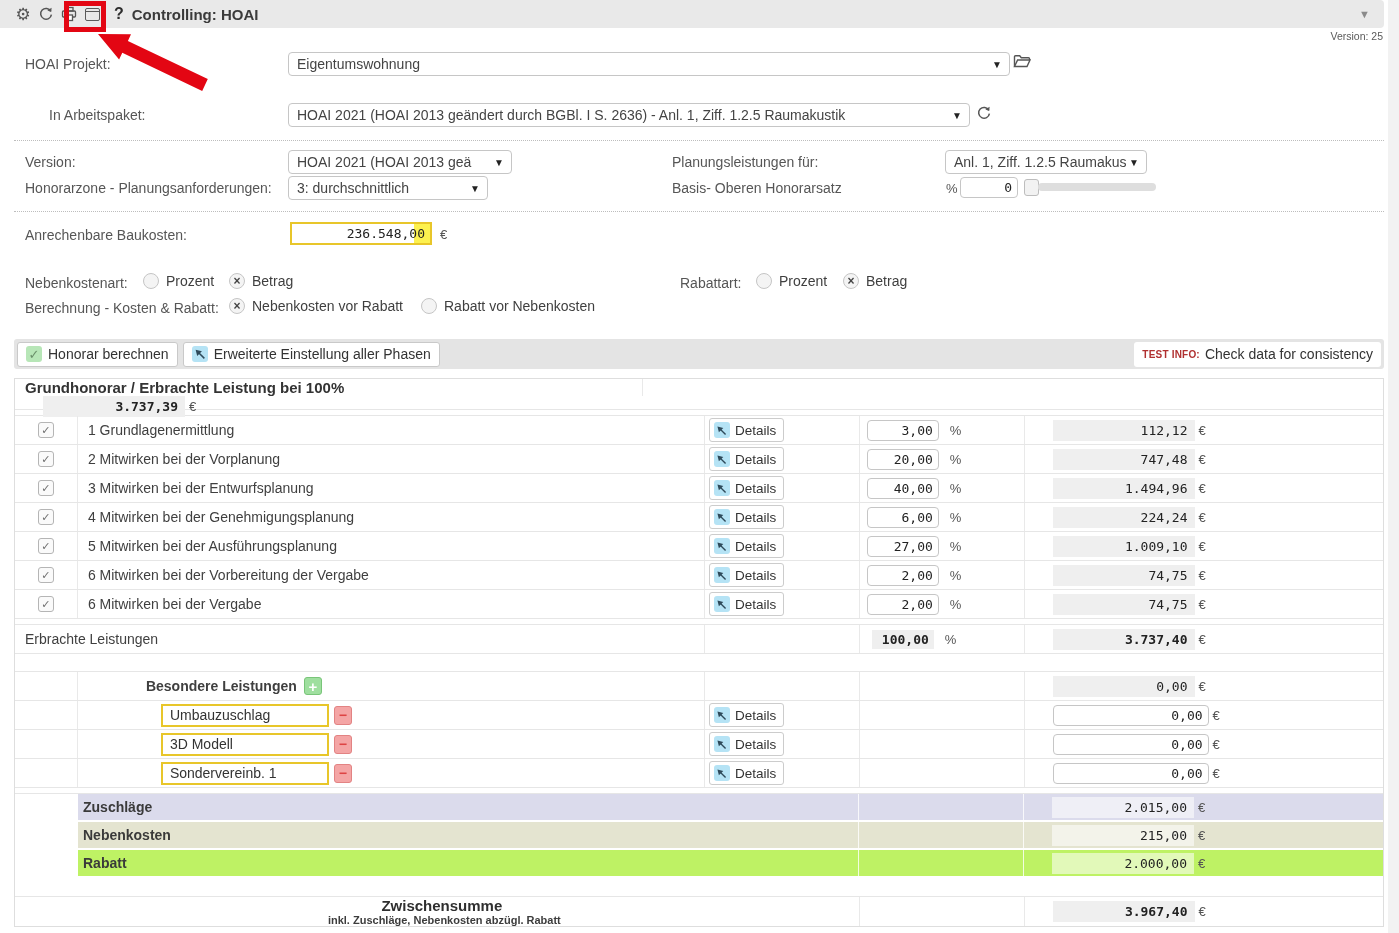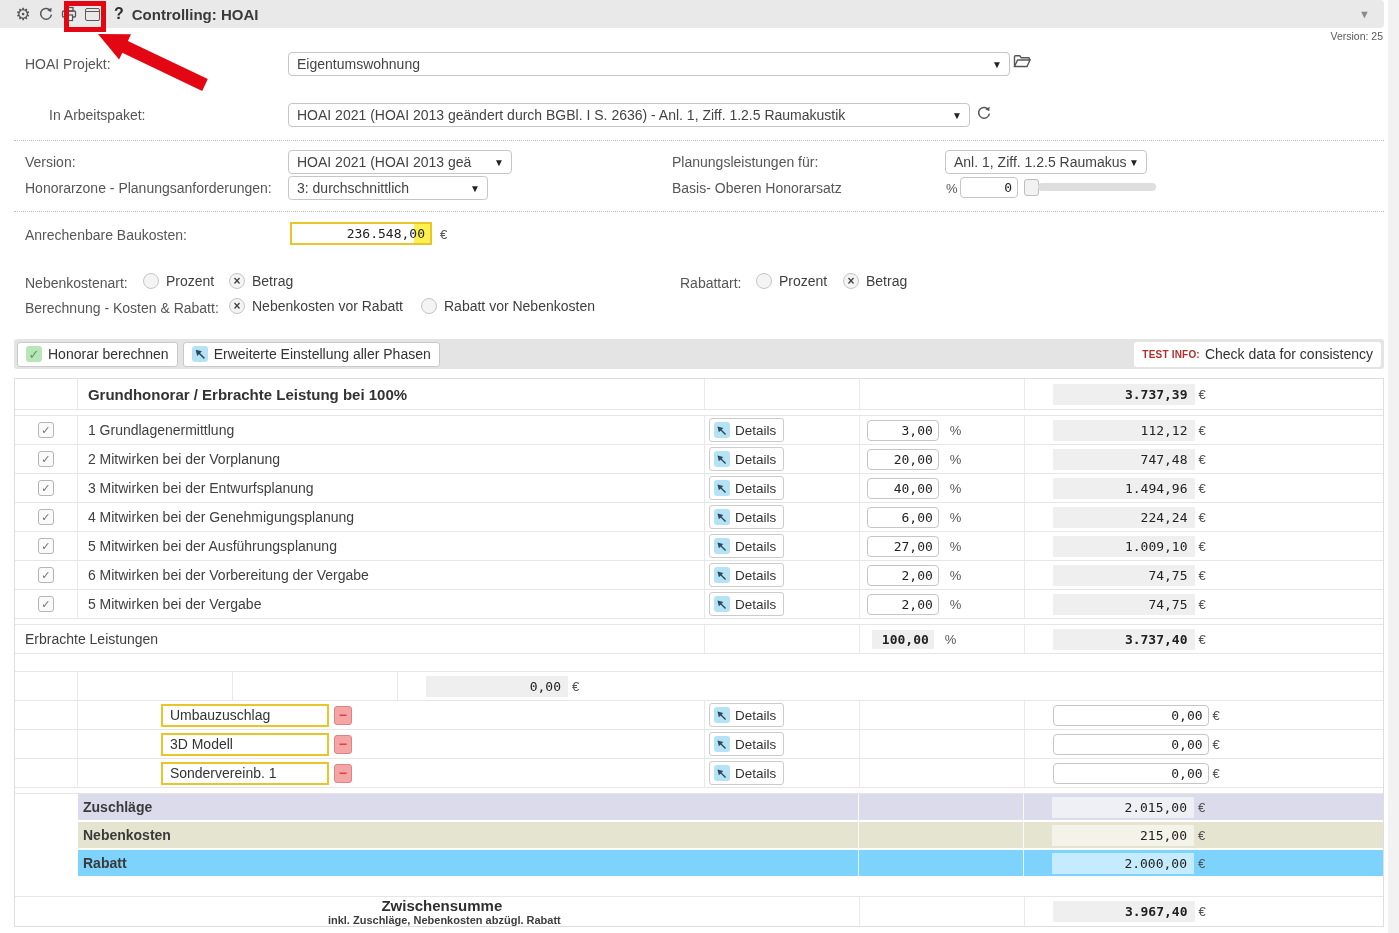--- a/index.html
+++ b/index.html
@@ -68,21 +68,21 @@
   .c-name { width:628px; padding-left:10px; }
   .c-name-wide  { width:691px; padding-left:10px; }   
   .c-name-det   { width:781px; padding-left:5px; }    
   .c-name-full  { width:846px; padding-left:10px;flex-direction:column; }   
   .c-det  { width:155px; padding-left:4px; }
   .c-pct  { width:165px; justify-content:center; padding-right:55px;gap:7px; }
   .c-val  { width:359px; padding-left:6px; }
   .t-gap { height:6px; }
   .t-gap-lg { height:18px; }
   .t-gap-xl { height:21px; }
-  .t-head { height:31px; }
+  .t-head { height:31px;flex-direction:column; }
   .t-head .h-title { font-size:15px; font-weight:bold; color:#333; }
   .row-name { font-size:14px; color:#3f3f3f; }
 
   .checkbox { width:16px; height:16px; background:#fafafa; border:1px solid #b5b5b5; border-radius:3px; display:flex; align-items:center; justify-content:center; font-size:11px; color:#6e6e6e; cursor:pointer; }
 
   .details-btn { height:24px; background:#fff; border:1px solid #ccc; border-radius:3px; display:flex; align-items:center; gap:5px; padding:0 7px 0 4px; font-size:13.5px; color:#333; cursor:pointer; }
 
   .pct-input { width:72px; height:21px; }
   .pct-box { background:#efefef; width:62px; padding:2px 5px; text-align:right; font-weight:bold; }
 
@@ -90,21 +90,21 @@
   .valbox.bold { font-weight:bold; }
   .val-input { width:156px; height:21px; }
   .val-tint { background:rgba(255,255,255,0.55); }
 
   .green-plus { width:18px; height:18px; background:#9fdf9f; border:1px solid #79c579; border-radius:3px; color:#fff; font-size:15px; font-weight:bold; display:flex; align-items:center; justify-content:center; margin-left:7px; cursor:pointer; }
   .red-minus { width:18px; height:19px; background:#f4a5a5; border:1px solid #e28383; border-radius:3px; color:#d44; font-size:14px; font-weight:bold; display:flex; align-items:center; justify-content:center; margin-left:5px; cursor:pointer; }
   .bl-name-input { width:168px; height:23px; text-align:left; font-family:"Liberation Sans",sans-serif; font-size:14px; color:#333; padding-left:7px; }
 
   .row-zuschlaege  { background:#dbdbec; height:26px; margin-bottom:2px; border-bottom:none; }
   .row-nebenkosten { background:#e4e4d0; height:26px; margin-bottom:2px; border-bottom:none; }
-  .row-rabatt      { background:#7dd3fc; height:26px; border-bottom:none; }
+  .row-rabatt      { background:#bef264; height:26px; border-bottom:none; }
   .sum-row .c-cb { background:#fff; }
   .sum-row .row-name { font-weight:bold; color:#3a3a3a; }
   .sum-row .cell { border-right-color:rgba(255,255,255,0.8); }
 
   .zw-title { font-size:15px; font-weight:bold; color:#2f2f2f; }
   .zw-sub { font-size:11px; font-weight:bold; color:#3c3c3c; margin-left:5px; }
 
   .ico-svg { display:block; }
 </style>
 </head>
@@ -454,21 +454,21 @@
         <span class="unit">€</span>
       </div>
   </div>
   <div class="t-row">
     <div class="cell c-cb">
         <span class="checkbox">
           <span>✓</span>
         </span>
       </div>
     <div class="cell c-name">
-        <span class="row-name">5 Mitwirken bei der Vergabe</span>
+        <span class="row-name">6 Mitwirken bei der Vergabe</span>
       </div>
     <div class="cell c-det">
         <button class="details-btn">
           <span class="sq-ico sq-blue">
             <svg class="ico-svg" width="13" height="13">
               <use href="#i-cursor"></use>
             </svg>
           </span>
           <span>Details</span>
         </button>
@@ -495,20 +495,24 @@
       </div>
     <div class="cell c-val">
         <span class="valbox mono bold">3.737,40</span>
         <span class="unit">€</span>
       </div>
   </div>
   <div class="t-row t-gap-lg"></div>
 
   <div class="t-row">
     <div class="cell c-cb"></div>
+    <div class="cell c-name" style="padding-left:68px;">
+        <span class="row-name" style="font-weight:600;">Besondere Leistungen</span>
+        <span class="green-plus">+</span>
+      </div>
     <div class="cell c-det"></div>
     <div class="cell c-pct"></div>
     <div class="cell c-val">
         <span class="valbox mono">0,00</span>
         <span class="unit">€</span>
       </div>
   </div>
   <div class="t-row">
     <div class="cell c-cb"></div>
     <div class="cell c-name" style="padding-left:83px;">

